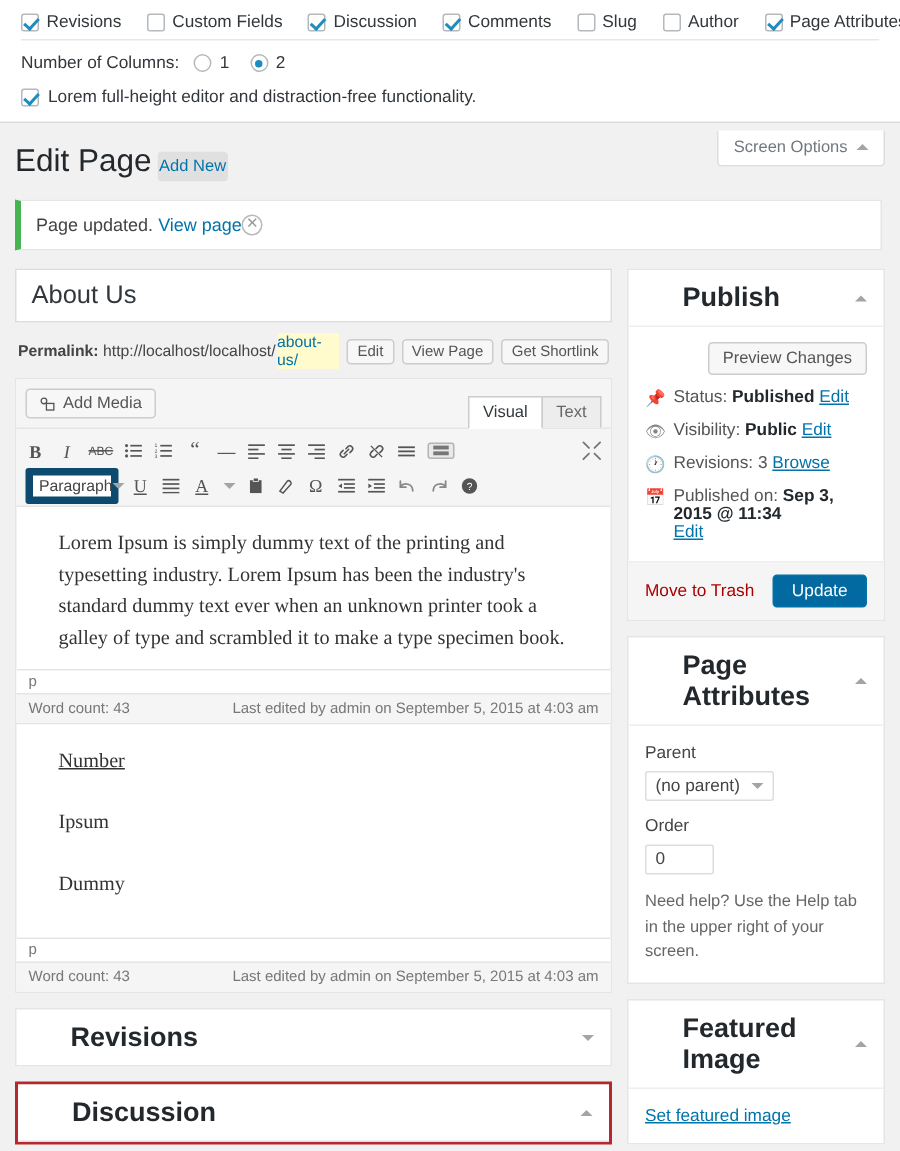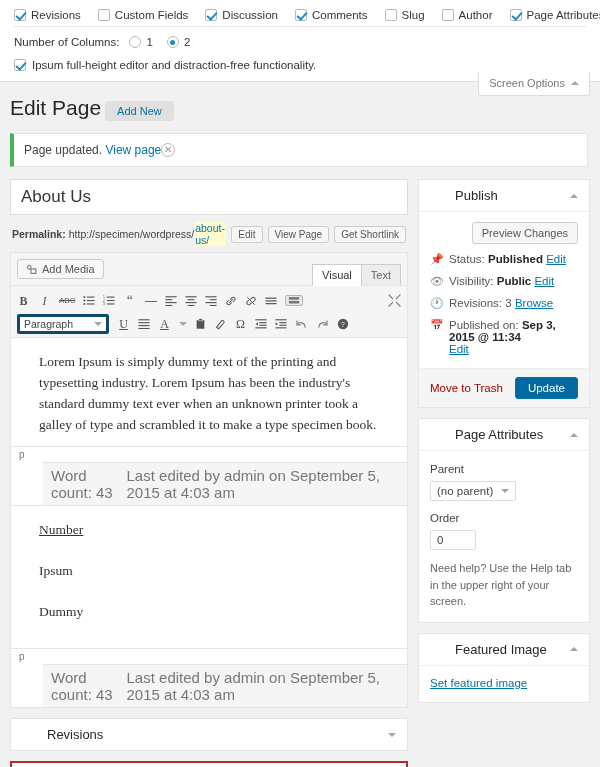--- a/index.html
+++ b/index.html
@@ -54,41 +54,41 @@
 
   .so-heading { font-size:12px; font-weight:bold; color:#23282d; margin:8px 0 0 0; }
   .so-cols { display:flex; align-items:center; margin:9px 0 2px 0; font-size:11.5px; color:#32373c; }
   .so-cols .lab { margin-right:10px; }
   .so-cols .num { margin:0 14px 0 5px; }
   .so-full { display:flex; align-items:center; margin-top:11px; }
   .so-full .lbl { margin-left:6px; font-size:11.5px; color:#32373c; }
 
   
   #screen-options-tab {
-    position:absolute; right:10px; top:72px;
+    position:absolute; right:10px; top:87px;
     background:#fff; border:1px solid #ddd; border-top:none;
     border-radius:0 0 3px 3px;
     padding:5px 10px 6px 10px;
     font-size:11px; color:#72777c;
     display:flex; align-items:center; gap:6px;
     z-index:5;
   }
   .caret-up { width:0;height:0;border-left:4px solid transparent;border-right:4px solid transparent;border-bottom:4px solid #a0a5aa; display:inline-block;}
   .caret-down { width:0;height:0;border-left:4px solid transparent;border-right:4px solid transparent;border-top:4px solid #a0a5aa; display:inline-block;}
 
   
   #page-heading {
     padding:14px 14px 8px 10px;
     display:flex; align-items:baseline; gap:4px;
   }
   #page-heading .h1 { font-size:21px; font-weight:normal; color:#23282d; }
   #add-new-btn {
     background:#e0e0e0; border:1px solid transparent;
     color:#0073aa; font-size:11px;
-    padding:3px 11px; border-radius:3px; text-decoration:none;
+    padding:3px 0; border-radius:3px; text-decoration:none;
   }
 
   
   #notice {
     margin:4px 12px 12px 10px;
     background:#fff;
     border:1px solid #e5e5e5; border-left:4px solid #46b450;
     padding:9px 10px 9px 10px;
     display:flex; align-items:center; justify-content:flex-start;
     font-size:12px; color:#444;
@@ -146,52 +146,52 @@
   .toolbar {
     background:#f5f5f5; border-bottom:1px solid #e5e5e5;
     padding:4px 6px 3px 6px;
   }
   .tb-row { display:flex; align-items:center; gap:8px; height:21px; }
   .tb-row.r2 { margin-top:2px; }
   .tb-ic { color:#555; font-size:12px; line-height:1; display:flex; align-items:center; justify-content:center; min-width:13px; }
   .tb-spacer { flex:1; }
   .tb-box { border:1px solid #b4b4b4; background:#e9e9e9; padding:0 2px; border-radius:2px; }
   #para-select {
-    background:#fff; border:3px solid #0c4a6e; border-radius:2px;
+    background:#fff; border:5px solid #0c4a6e; border-radius:2px;
     font-size:10.5px; color:#444; padding:1px 4px;
-    width:92px; display:flex; align-items:center; justify-content:space-between;
+    width:62px; display:flex; align-items:center; justify-content:space-between;
   }
 
   .editor-body { padding:14px 18px 6px 28px; min-height:70px; overflow:hidden; }
   .editor-body p {
     margin:0 0 4px 0;
     font-family:"Liberation Serif", serif;
     font-size:13.5px; line-height:1.55; color:#333;
   }
   .editor-body.big p { margin:0 0 20px 0; }
   .editor-body.big p.u { text-decoration:underline; }
 
   .path-bar {
     border-top:1px solid #e5e5e5;
     padding:2px 8px; font-size:10px; color:#777; background:#fff;
   }
   .status-bar {
     border-top:1px solid #e5e5e5; background:#f5f5f5;
-    padding:4px 8px; font-size:15px; color:#777;
-    display:flex; justify-content:space-between;margin-left:32px;
+    padding:4px 8px; font-size:10px; color:#777;
+    display:flex; justify-content:space-between;
   }
 
   
   .metabox { background:#fff; border:1px solid #e5e5e5; margin-top:10px; }
   .mb-head {
     display:flex; align-items:center; justify-content:space-between;
     padding:8px 11px; border-bottom:1px solid #eee;
   }
   .mb-head.noborder { border-bottom:none; }
-  .mb-title { font-size:13px; font-weight:normal; color:#23282d;padding-left:25px; }
+  .mb-title { font-size:18px; font-weight:bold; color:#23282d;padding-left:25px; }
   .mb-body { padding:10px 11px 12px 11px; }
 
   #highlight-box {
     border:2px solid #b5282e;
     margin-top:10px;
   }
   #highlight-box .metabox { margin-top:0; border-left:none; border-right:none; border-top:none; }
   #highlight-box .metabox.first { border-top:none; }
 
   
@@ -266,21 +266,21 @@
   <div class="so-cols">
     <span class="lab">Number of Columns:</span>
     <span class="rb"></span>
     <span class="num">1</span>
     <span class="rb checked"></span>
     <span class="num">2</span>
   </div>
 
   <div class="so-full">
     <span class="cb checked"></span>
-    <span class="lbl">Ipsum full-height editor and distraction-free functionality.</span>
+    <span class="lbl">Lorem full-height editor and distraction-free functionality.</span>
   </div>
 </div>
 
 <div id="screen-options-tab">
   <span>Screen Options</span>
   <span class="caret-up"></span>
 </div>
 
 <div id="page-heading">
   <span class="h1">Edit Page</span>
@@ -296,21 +296,21 @@
 </div>
 
 <div id="main">
 
   <div id="col-left">
 
     <div id="title-input">About Us</div>
 
     <div id="permalink-row">
       <span class="pm-label">Permalink:</span>
-      <span class="pm-url" style="margin-left:-2px">http://specimen/wordpress/</span>
+      <span class="pm-url" style="margin-left:-2px">http://localhost/localhost/</span>
       <span class="slug" style="margin-left:-4px">about-us/</span>
       <span class="mini-btn">Edit</span>
       <span class="mini-btn">View Page</span>
       <span class="mini-btn">Get Shortlink</span>
     </div>
 
     <div class="editor-wrap">
       <div class="editor-top">
         <div id="add-media-btn">
           <svg width="11" height="11" viewBox="0 0 20 20">

